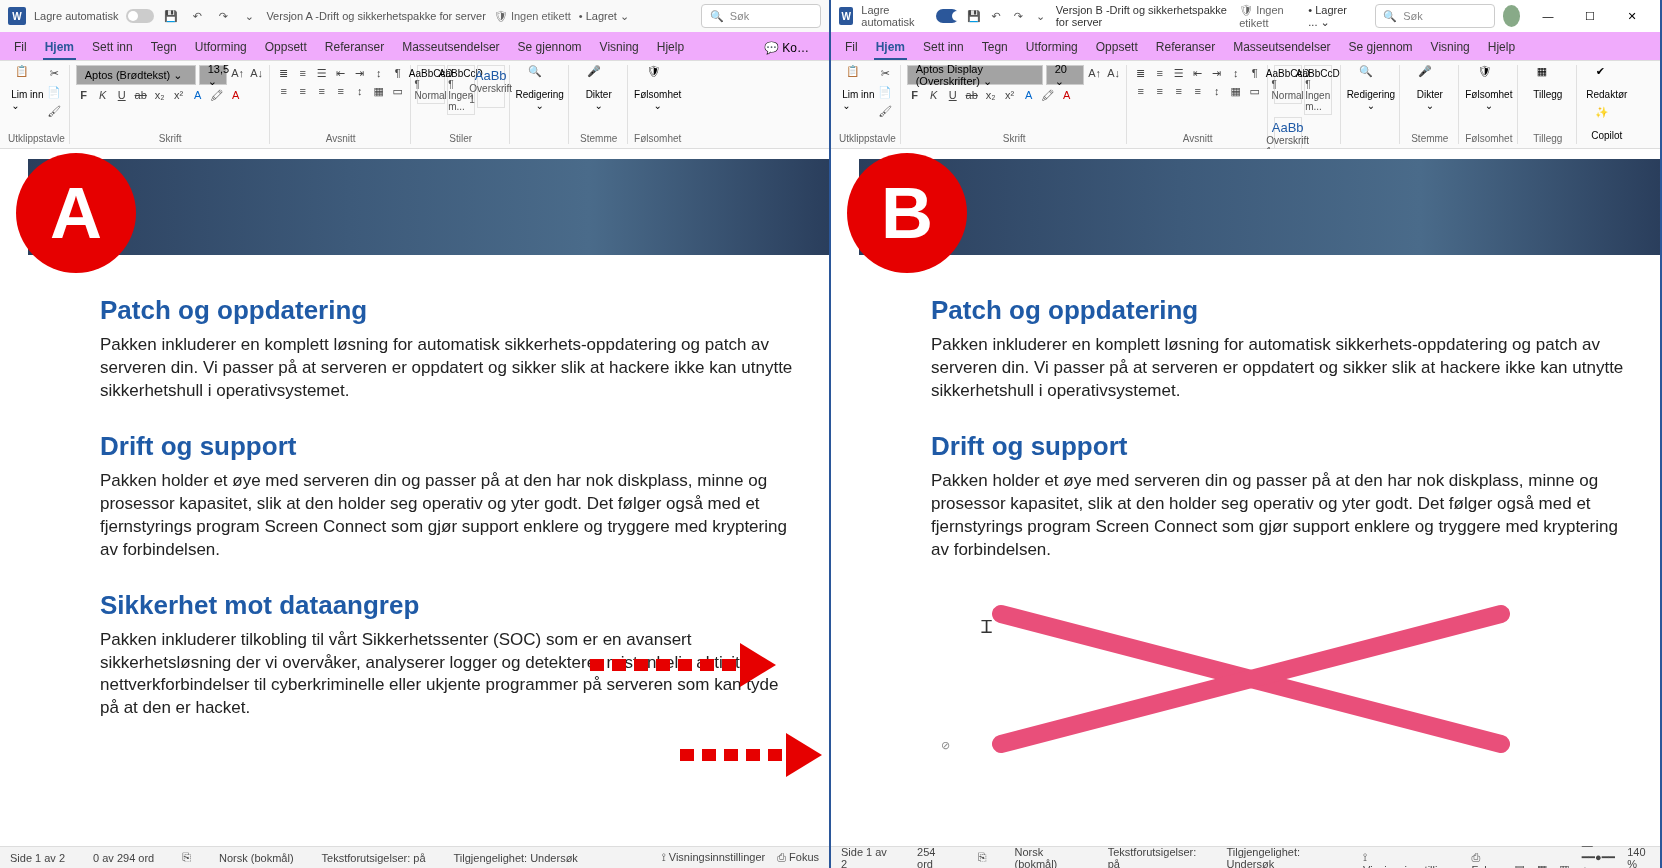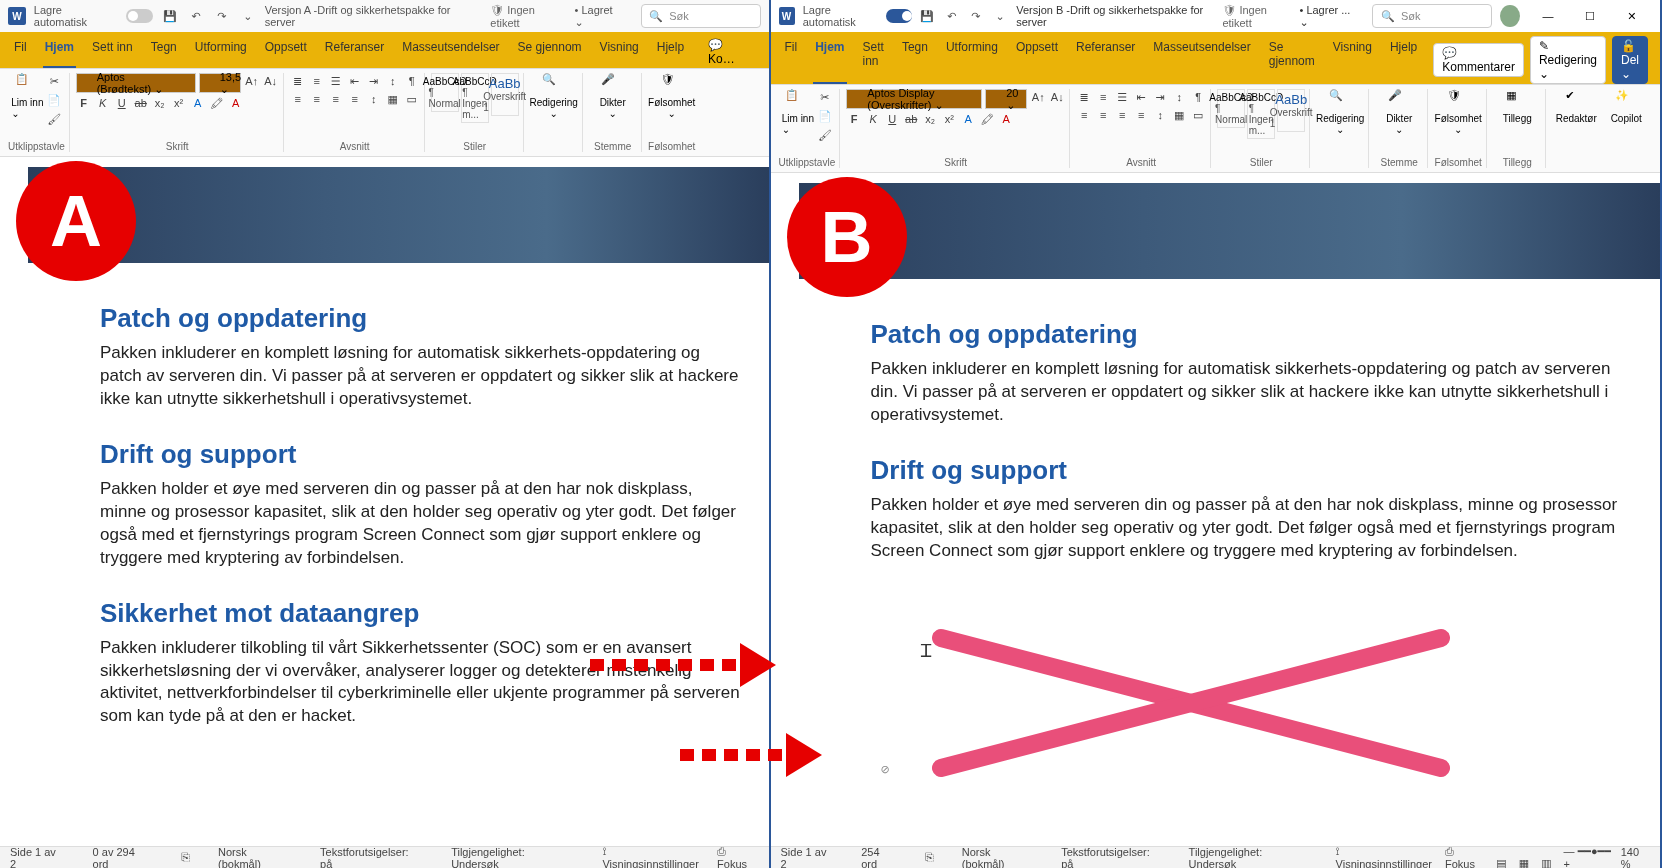--- a/index.html
+++ b/index.html
@@ -17,37 +17,37 @@
 .toggle.on::after { left: 16px; }
 .tbtn { width: 18px; height: 18px; display: flex; align-items: center; justify-content: center; color: #555; cursor: pointer; }
 .doc-title { color: #555; font-size: 11px; }
 .active .doc-title { color: #333; }
 .label-pill { display: flex; align-items: center; gap: 3px; color: #666; font-size: 11px; }
 .spacer { flex: 1; }
 .search { display: flex; align-items: center; gap: 6px; height: 24px; border: 1px solid #ccc; border-radius: 4px; padding: 0 8px; min-width: 120px; background: #fff; color: #888; }
 .winctl { display: flex; gap: 2px; }
 .winctl div { width: 40px; height: 28px; display: flex; align-items: center; justify-content: center; cursor: pointer; }
 .avatar { width: 22px; height: 22px; border-radius: 50%; background: #8a8; }
-.tabs { display: flex; gap: 14px; padding: 4px 12px 0; background: #eab308; border-bottom: 1px solid #ddd; font-size: 12px; }
+.tabs { display: flex; gap: 14px; padding: 4px 12px 0; background: #f0abfc; border-bottom: 1px solid #ddd; font-size: 12px; }
 .tabbtn { padding: 4px 2px; cursor: pointer; color: #333; }
 .tabbtn.active { border-bottom: 2px solid #2b579a; color: #2b579a; font-weight: 600; }
 .tabs .right { flex: 1; display: flex; justify-content: flex-end; gap: 6px; align-items: center; }
 .pillbtn { border: 1px solid #ccc; border-radius: 4px; padding: 2px 8px; display: flex; align-items: center; gap: 4px; cursor: pointer; background: #fff; }
 .pillbtn.share { background: #2b579a; color: #fff; border-color: #2b579a; }
 .ribbon { display: flex; gap: 2px; padding: 4px; background: #fafafa; border-bottom: 1px solid #ddd; height: 88px; }
 .group { display: flex; flex-direction: column; align-items: center; border-right: 1px solid #e0e0e0; padding: 0 4px; }
 .group:last-child { border-right: none; }
 .group .controls { flex: 1; display: flex; align-items: flex-start; flex-wrap: wrap; gap: 2px; }
 .group .glabel { font-size: 10px; color: #666; margin-top: auto; }
 .btnrow { display: flex; gap: 3px; }
 .smico { width: 16px; height: 16px; display: flex; align-items: center; justify-content: center; color: #444; }
 .pastebtn { display: flex; flex-direction: column; align-items: center; width: 34px; cursor: pointer; }
 .pastebtn .ico { width: 24px; height: 24px; }
 .fontbox { display: flex; flex-direction: column; gap: 3px; }
-.selbox { border: 1px solid #ccc; height: 20px; display: flex; align-items: center; padding: 0 20px; background: #a16207; font-size: 11px; }
+.selbox { border: 1px solid #ccc; height: 20px; display: flex; align-items: center; padding: 0 8px; background: #a3a3a3; font-size: 11px; }
 .stylebox { border: 1px solid #e0e0e0; padding: 2px 4px; display: flex; flex-direction: column; align-items: center; width: 28px; cursor: pointer; }
 .stylebox .preview { font-size: 10px; }
 .stylebox .name { font-size: 10px; color: #555; }
 .bigbtn { display: flex; flex-direction: column; align-items: center; width: 48px; cursor: pointer; gap: 2px; }
 .bigbtn .ico { width: 22px; height: 22px; }
 .bigbtn .lbl { font-size: 10px; text-align: center; }
 .page { flex: 1; overflow: hidden; background: #fff; position: relative; }
 .content { padding: 10px 28px 0 100px; }
 .header-img { height: 96px; background: linear-gradient(90deg, #2a3e5c 0%, #3d5a7a 40%, #4a6b8a 70%, #2a3e5c 100%); margin-left: -72px; margin-right: -28px; position: relative; }
 .badge { position: absolute; left: 16px; top: 4px; width: 120px; height: 120px; border-radius: 50%; background: #e60000; color: #fff; display: flex; align-items: center; justify-content: center; font-size: 72px; font-weight: 600; font-family: "Segoe UI", sans-serif; z-index: 5; }
@@ -276,25 +276,20 @@
       <div class="tabbtn active">Hjem</div>
       <div class="tabbtn ">Sett inn</div>
       <div class="tabbtn ">Tegn</div>
       <div class="tabbtn ">Utforming</div>
       <div class="tabbtn ">Oppsett</div>
       <div class="tabbtn ">Referanser</div>
       <div class="tabbtn ">Masseutsendelser</div>
       <div class="tabbtn ">Se gjennom</div>
       <div class="tabbtn ">Visning</div>
       <div class="tabbtn ">Hjelp</div>
-      <div class="right">
-        <div class="pillbtn">💬 Kommentarer</div>
-        <div class="pillbtn">✎ Redigering ⌄</div>
-        <div class="pillbtn share">🔓 Del ⌄</div>
-      </div>
     </div>
 
     <div class="ribbon">
       <div class="group">
         <div class="controls">
           <div class="pastebtn">
             <div class="ico">📋</div>
             <div style="font-size:10px">Lim inn<br>⌄</div>
           </div>
           <div style="display:flex;flex-direction:column;gap:3px">

